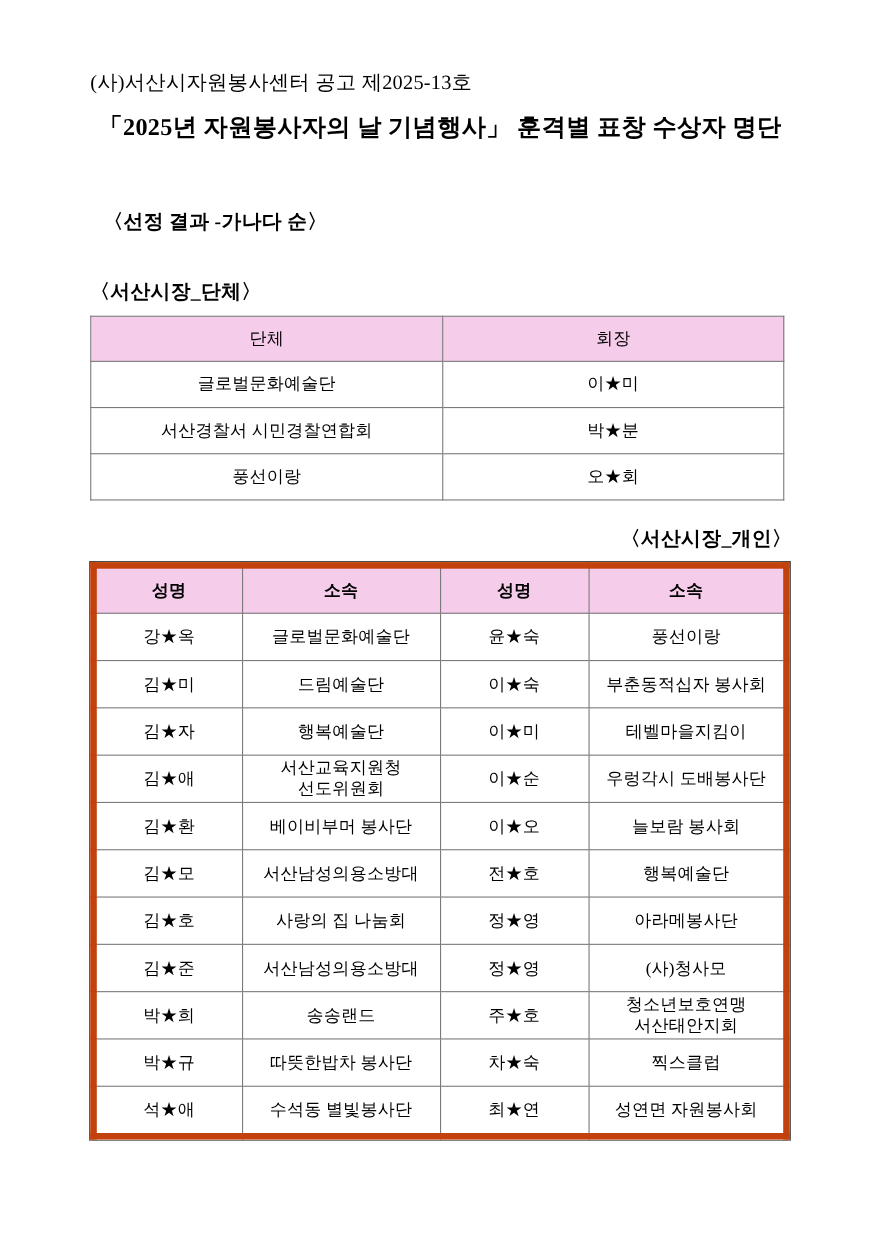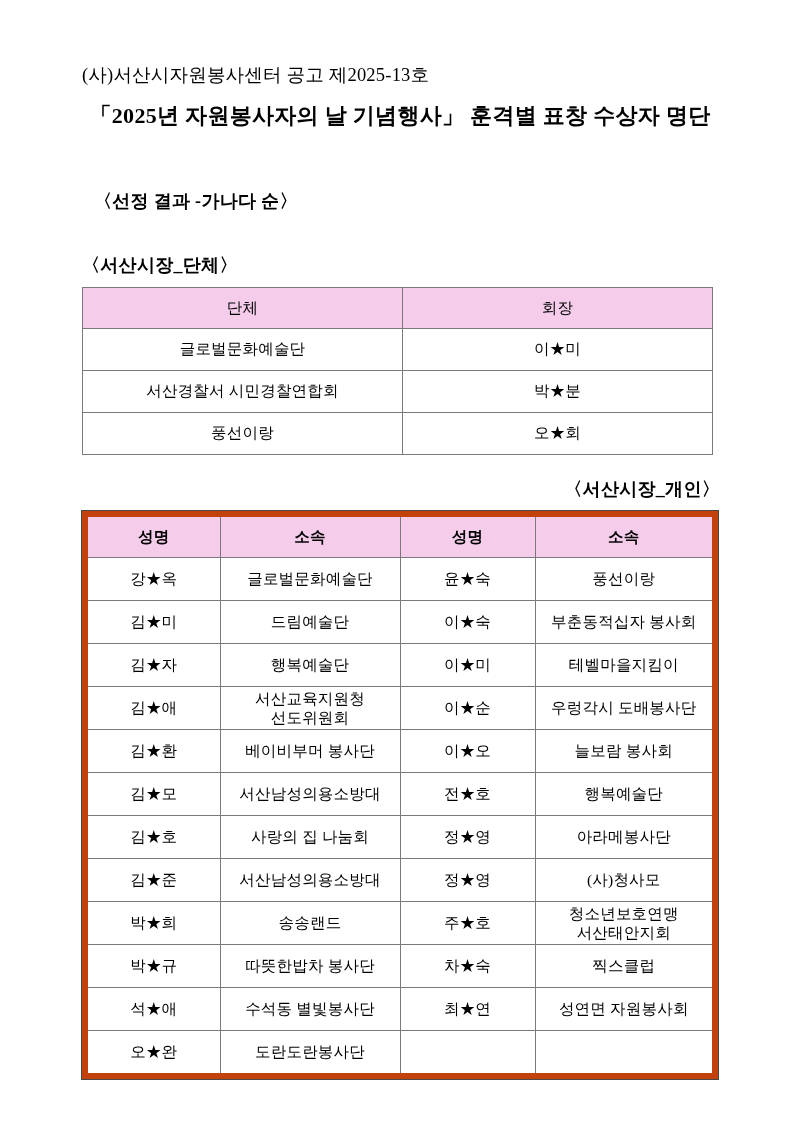--- a/index.html
+++ b/index.html
@@ -217,22 +217,16 @@
         <td>따뜻한밥차 봉사단</td>
         <td>차★숙</td>
         <td>찍스클럽</td>
       </tr>
       <tr>
         <td>석★애</td>
         <td>수석동 별빛봉사단</td>
         <td>최★연</td>
         <td>성연면 자원봉사회</td>
       </tr>
-      <tr>
-        <td>오★완</td>
-        <td>도란도란봉사단</td>
-        <td></td>
-        <td></td>
-      </tr>
     </tbody>
   </table>
 
 </div>
 
 </body></html>

